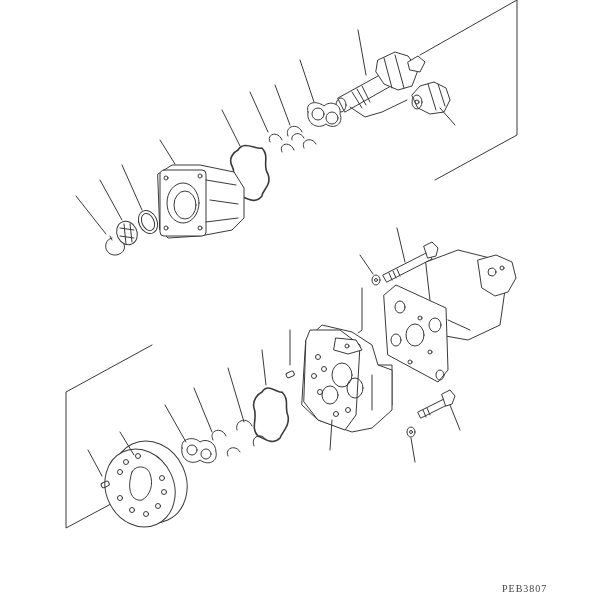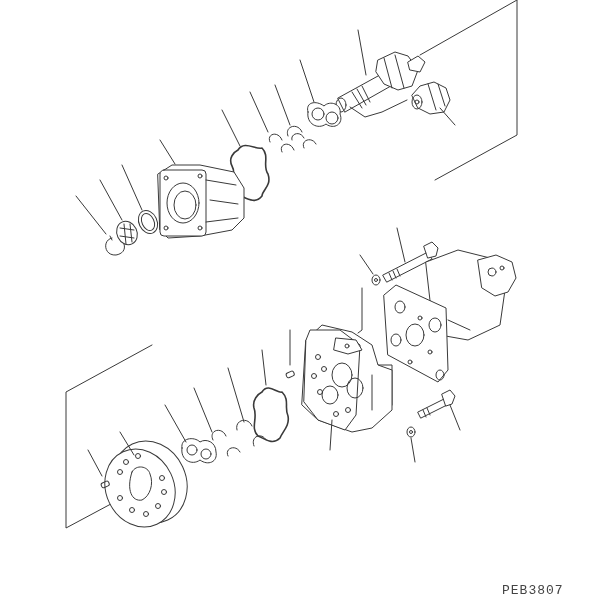--- a/index.html
+++ b/index.html
@@ -1,21 +1,21 @@
 <!DOCTYPE html>
 <html><head>
 <meta charset="utf-8">
 <style>
   html, body { margin: 0; padding: 0; background: #ffffff; }
   .page { position: relative; width: 600px; height: 600px; background: #ffffff; overflow: hidden; }
   svg.drawing { position: absolute; left: 0; top: 0; width: 600px; height: 600px; }
   svg.drawing * { fill: none; stroke: #3a3a3a; stroke-width: 1; stroke-linejoin: round; stroke-linecap: round; }
   svg.drawing .thick { stroke-width: 1.6; }
   svg.drawing .fillw { fill: #ffffff; }
-  .figure-code { position: absolute; left: 502px; top: 583px; font-family: Liberation Mono, monospace; font-size: 13px; color: #444; letter-spacing: 1px; }
+  .figure-code { position: absolute; left: 502px; top: 583px; font-family: Liberation Serif, serif; font-size: 10px; color: #444; letter-spacing: 1px; }
 </style>
 </head>
 <body>
 
 <div class="page">
   <svg class="drawing" viewBox="0 0 600 600">
 
     <g>
       <polyline points="420,55 517,0"></polyline>
       <polyline points="517,0 517,135 435,180"></polyline>

